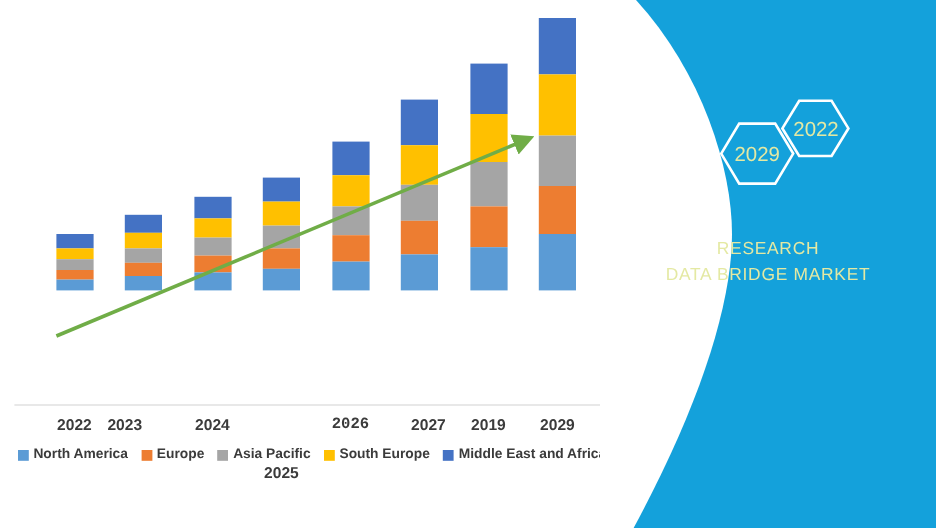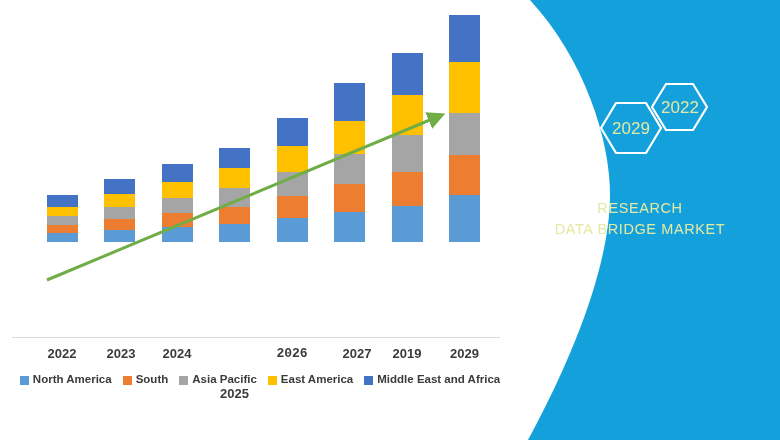--- a/index.html
+++ b/index.html
@@ -121,21 +121,21 @@
     left: 0;
     top: 373px;
     width: 520px;
     display: flex;
     justify-content: center;
     align-items: center;
     gap: 11px;
   }
   .legend-item {
     display: flex;
-    align-items: flex-end;
+    align-items: center;
     gap: 4px;
   }
   .legend-swatch {
     width: 9px;
     height: 9px;
     flex: none;
   }
   .legend-label {
     font-size: 11.5px;
     font-weight: bold;
@@ -215,45 +215,45 @@
       <defs>
         <marker id="ah" markerWidth="6" markerHeight="6" refX="3" refY="3" orient="auto">
           <path d="M0,0 L6,3 L0,6 z" fill="#70ad47"></path>
         </marker>
       </defs>
       <line id="trend-line" x1="47" y1="280" x2="437" y2="117" stroke="#70ad47" stroke-width="3" marker-end="url(#ah)"></line>
     </svg>
 
     <div class="xlabels" id="xlabels">
         <div class="xlabel" style="left: 32px;">2022</div>
-        <div class="xlabel" style="left: 91px;">2023</div>
+        <div class="xlabel" style="left: 74px;">2023</div>
         <div class="xlabel" style="left: 147px;">2024</div>
         <div class="xlabel" style="left: 204.5px; margin-top: 40px;">2025</div>
         <div class="xlabel" style="left: 262px; font-family: Liberation Mono, monospace;">2026</div>
         <div class="xlabel" style="left: 327px;">2027</div>
         <div class="xlabel" style="left: 377px;">2019</div>
         <div class="xlabel" style="left: 434.5px;">2029</div>
       </div>
 
     <div class="legend" id="legend">
         <div class="legend-item">
           <span class="legend-swatch" style="background: rgb(91, 155, 213);"></span>
           <span class="legend-label">North America</span>
         </div>
         <div class="legend-item">
           <span class="legend-swatch" style="background: rgb(237, 125, 49);"></span>
-          <span class="legend-label">South</span>
+          <span class="legend-label">Europe</span>
         </div>
         <div class="legend-item">
           <span class="legend-swatch" style="background: rgb(165, 165, 165);"></span>
           <span class="legend-label">Asia Pacific</span>
         </div>
         <div class="legend-item">
           <span class="legend-swatch" style="background: rgb(255, 192, 0);"></span>
-          <span class="legend-label">East America</span>
+          <span class="legend-label">South Europe</span>
         </div>
         <div class="legend-item">
           <span class="legend-swatch" style="background: rgb(68, 114, 196);"></span>
           <span class="legend-label">Middle East and Africa</span>
         </div>
       </div>
   </div>
 
   <div class="brand-panel">
 

